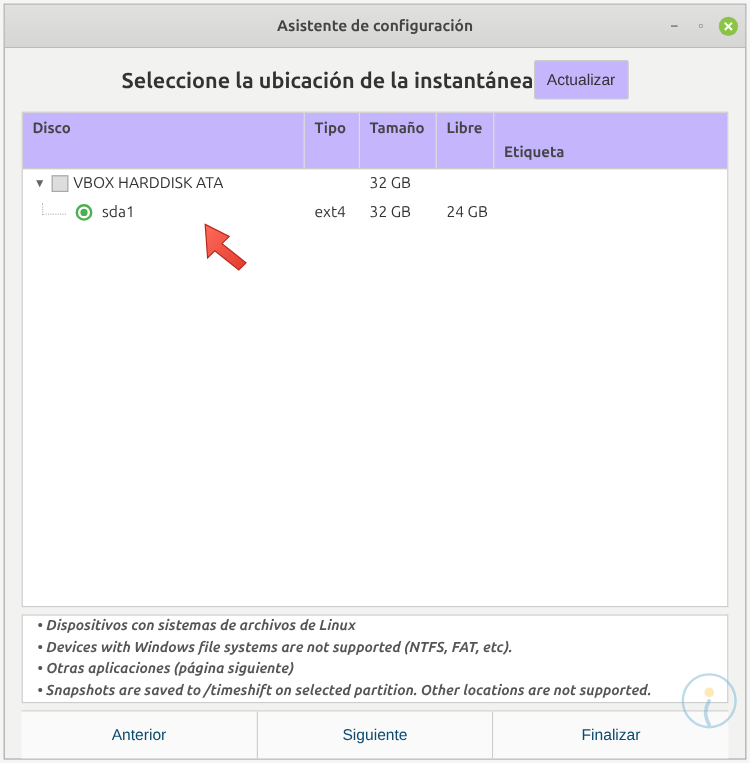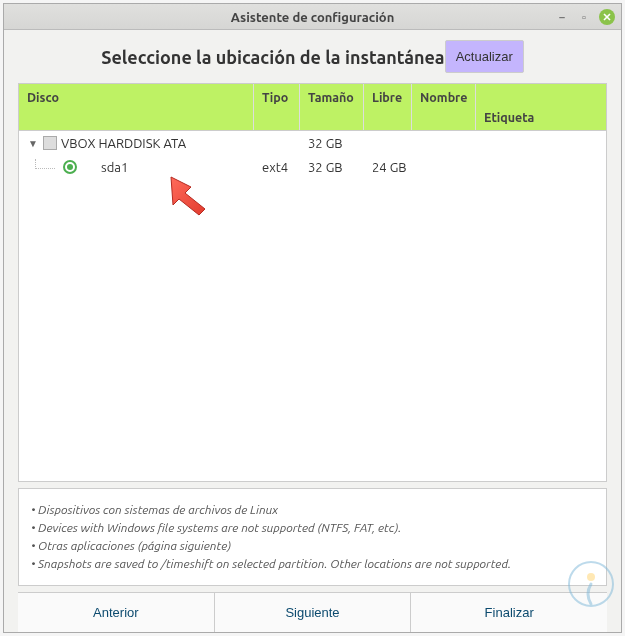--- a/index.html
+++ b/index.html
@@ -14,21 +14,21 @@
     .window {
       width: 619px;
       height: 630px;
       margin: 3px;
       background: #f2f2f0;
       border: 1px solid #aaa;
       display: flex;
       flex-direction: column;
     }
     .titlebar {
-      height: 26px;
+      height: 36px;
       background: linear-gradient(#e0e0de, #d6d6d4);
       border-bottom: 1px solid #bbb;
       display: flex;
       align-items: center;
       justify-content: center;
       position: relative;
       font-size: 13px;
       color: #444;
       font-weight: 600;
     }
@@ -71,21 +71,21 @@
     .table-wrap {
       border: 1px solid #ccc;
       background: #fff;
       flex: 1;
       display: flex;
       flex-direction: column;
       overflow: hidden;
     }
     .thead {
       display: flex;
-      background: #bef264;
+      background: #c4b5fd;
       border-bottom: 1px solid #ccc;
       font-size: 12.5px;
       color: #444;
       font-weight: 600;
     }
     .th {
       padding: 6px 8px;
       border-right: 1px solid #ddd;
       white-space: nowrap;
     }
@@ -115,25 +115,26 @@
       position:absolute;
       left: 148px;
       top: 42px;
       pointer-events:none;
     }
     .notes {
       border: 1px solid #ccc;
       border-top: 1px solid #ccc;
       background: #fff;
       margin-top: 6px;
-      padding: 12px 12px;
+      padding: 0 12px;
       font-size: 12px;
       color: #555;
       font-style: italic;
       line-height: 1.5;
+      font-weight: bold;
     }
     .notes p::before { content:"• "; }
     .footer-btns {
       display:flex;
       border-top:1px solid #ccc;
       margin-top:6px;
     }
     .footer-btns button {
       flex:1;
       padding:12px 0;
@@ -177,41 +178,40 @@
       <div class="heading">Seleccione la ubicación de la instantánea</div>
       <button class="refresh-btn">Actualizar</button>
     </div>
 
     <div class="table-wrap">
       <div class="thead">
         <div class="th col-disco">Disco</div>
         <div class="th col-tipo">Tipo</div>
         <div class="th col-tamano">Tamaño</div>
         <div class="th col-libre">Libre</div>
-        <div class="th col-nombre">Nombre</div>
         <div class="th col-etiqueta">Etiqueta</div>
       </div>
       <div class="tbody">
         <div class="tr">
           <div class="td col-disco">
             <span class="expander">▼</span>
             <span class="disk-icon"></span>
             <span>VBOX HARDDISK ATA</span>
           </div>
           <div class="td col-tipo"></div>
           <div class="td col-tamano">32 GB</div>
           <div class="td col-libre"></div>
           <div class="td col-nombre"></div>
           <div class="td col-etiqueta"></div>
         </div>
         <div class="tr">
           <div class="td col-disco">
             <span class="child-indent"></span>
             <span class="radio on"></span>
-            <span style="margin-left:20px;">sda1</span>
+            <span style="margin-left:4px;">sda1</span>
           </div>
           <div class="td col-tipo">ext4</div>
           <div class="td col-tamano">32 GB</div>
           <div class="td col-libre">24 GB</div>
           <div class="td col-nombre"></div>
           <div class="td col-etiqueta"></div>
         </div>
 
         <svg class="arrow-annotation" width="50" height="44">
           <defs>

